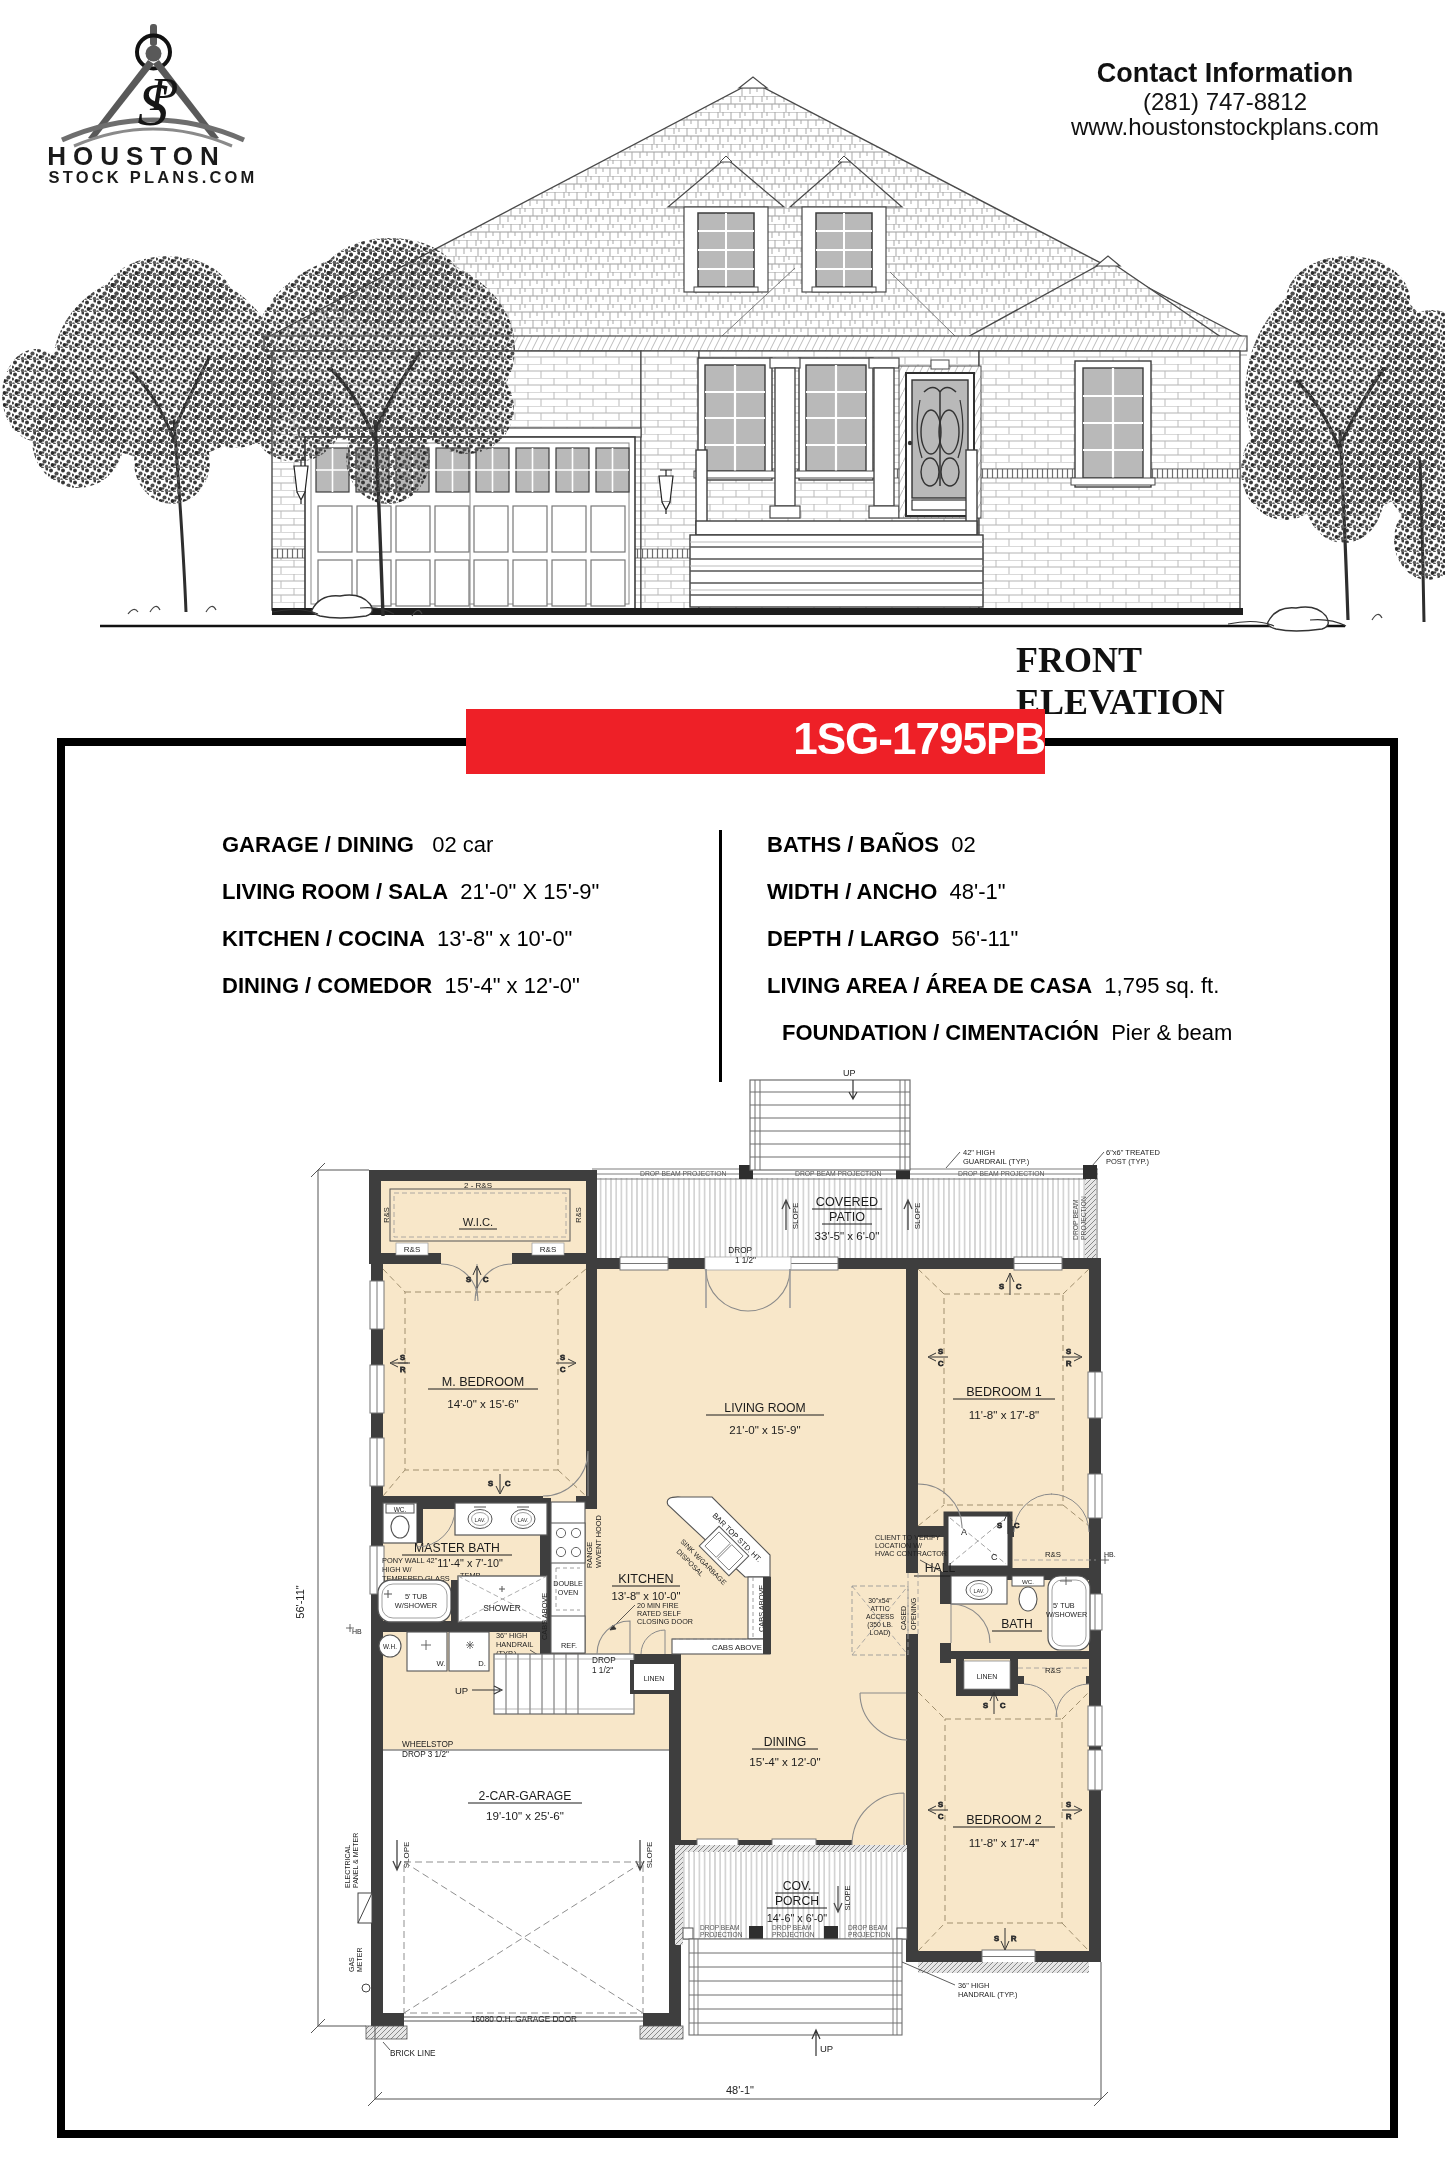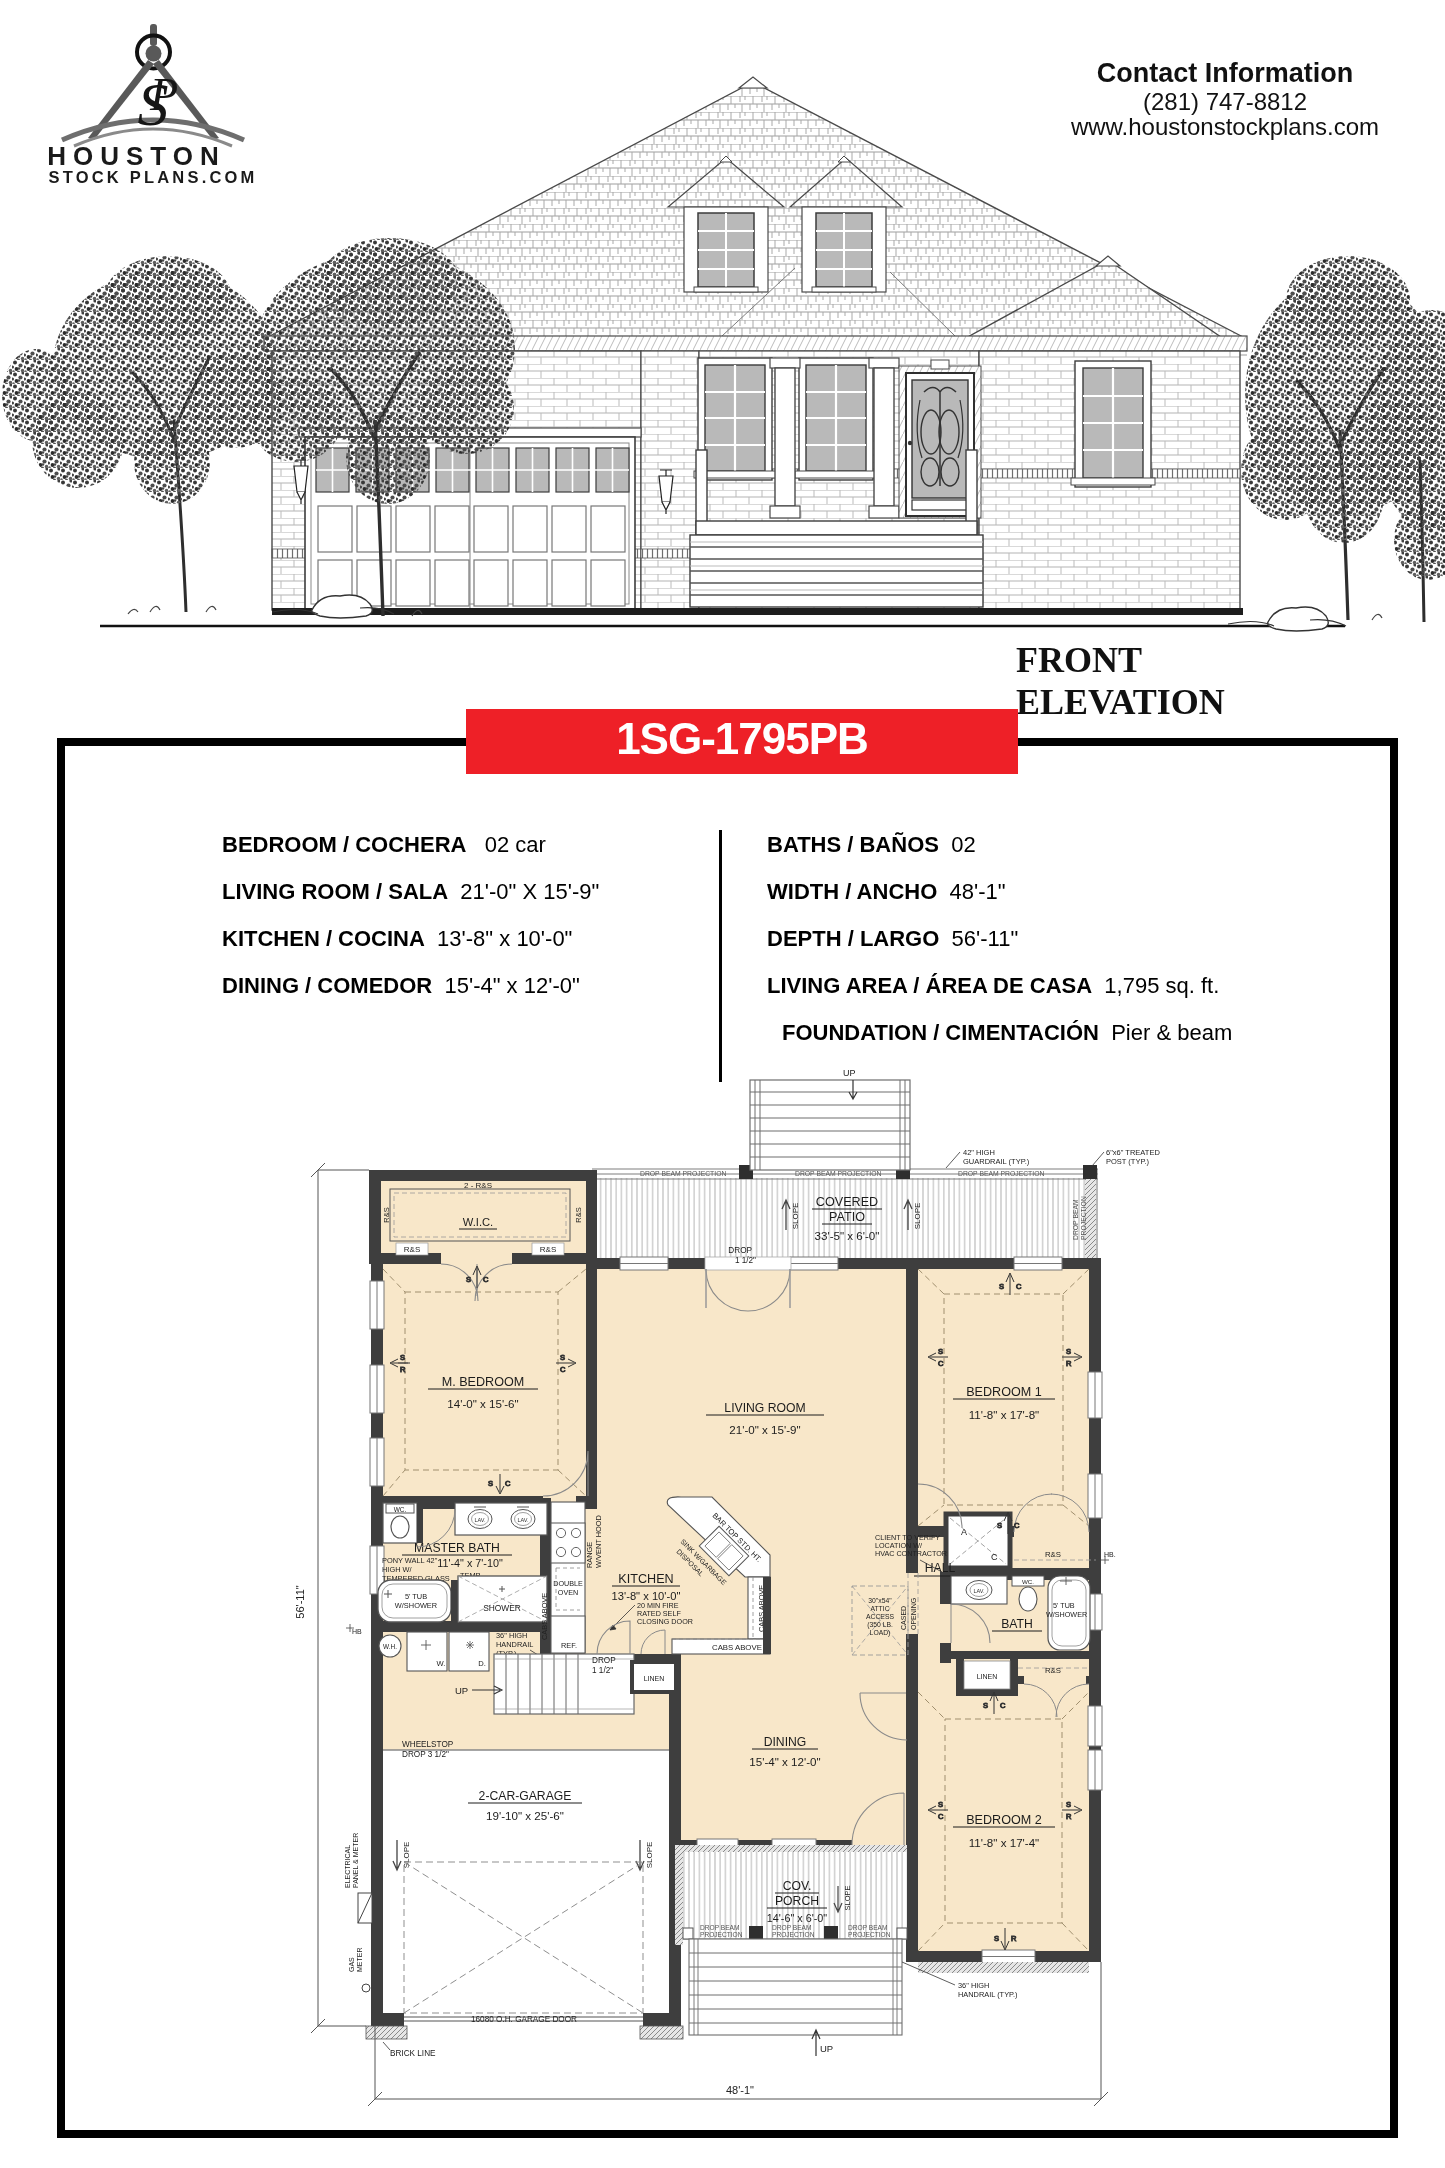--- a/index.html
+++ b/index.html
@@ -289,28 +289,28 @@
   <path d="M1268,622 q8,-16 28,-14 q20,-4 30,8 q6,10 -4,13 q-28,4 -46,0 q-10,-3 -8,-7 z"></path>
   <path d="M1228,624 q28,-6 46,2 M1310,620 q20,-2 36,6" fill="none" stroke-width="1.1"></path>
 </g>
 </svg>
 </div>
 
 <div class="abs b" style="left:1016px;top:639px;width:340px;font-size:36px;letter-spacing:0px;color:#111;font-family:Liberation Serif, serif;">FRONT ELEVATION</div>
 
 <div class="abs" style="left:57px;top:738px;width:1325px;height:1384px;border:8px solid #000;"></div>
 
-<div class="abs" style="left:466px;top:709px;width:552px;height:65px;background:#ee2027;color:#fff;text-align:center;">
+<div class="abs" style="left:466px;top:709px;width:552px;height:65px;background:#ee2027;color:#fff;text-align:right;padding-left:27px;">
   <div class="b" style="font-size:44px;line-height:60px;letter-spacing:-1px;">1SG-1795PB</div>
 </div>
 
 <div class="abs" style="left:719px;top:830px;width:3px;height:252px;background:#000;"></div>
 
 <div class="abs" style="left:222px;top:832px;width:500px;font-size:22px;color:#000;">
-  <div style="height:47px;"><span class="b">BEDROOM / COCHERA</span>&nbsp;&nbsp;&nbsp;02 car</div>
+  <div style="height:47px;"><span class="b">GARAGE / DINING</span>&nbsp;&nbsp;&nbsp;02 car</div>
   <div style="height:47px;"><span class="b">LIVING ROOM / SALA</span>&nbsp;&nbsp;21'-0" X 15'-9"</div>
   <div style="height:47px;"><span class="b">KITCHEN / COCINA</span>&nbsp;&nbsp;13'-8" x 10'-0"</div>
   <div style="height:47px;"><span class="b">DINING / COMEDOR</span>&nbsp;&nbsp;15'-4" x 12'-0"</div>
 </div>
 
 <div class="abs" style="left:767px;top:832px;width:620px;font-size:22px;color:#000;">
   <div style="height:47px;"><span class="b">BATHS / BAÑOS</span>&nbsp;&nbsp;02</div>
   <div style="height:47px;"><span class="b">WIDTH / ANCHO</span>&nbsp;&nbsp;48'-1"</div>
   <div style="height:47px;"><span class="b">DEPTH / LARGO</span>&nbsp;&nbsp;56'-11"</div>
   <div style="height:47px;"><span class="b">LIVING AREA / ÁREA DE CASA</span>&nbsp;&nbsp;1,795 sq. ft.</div>

